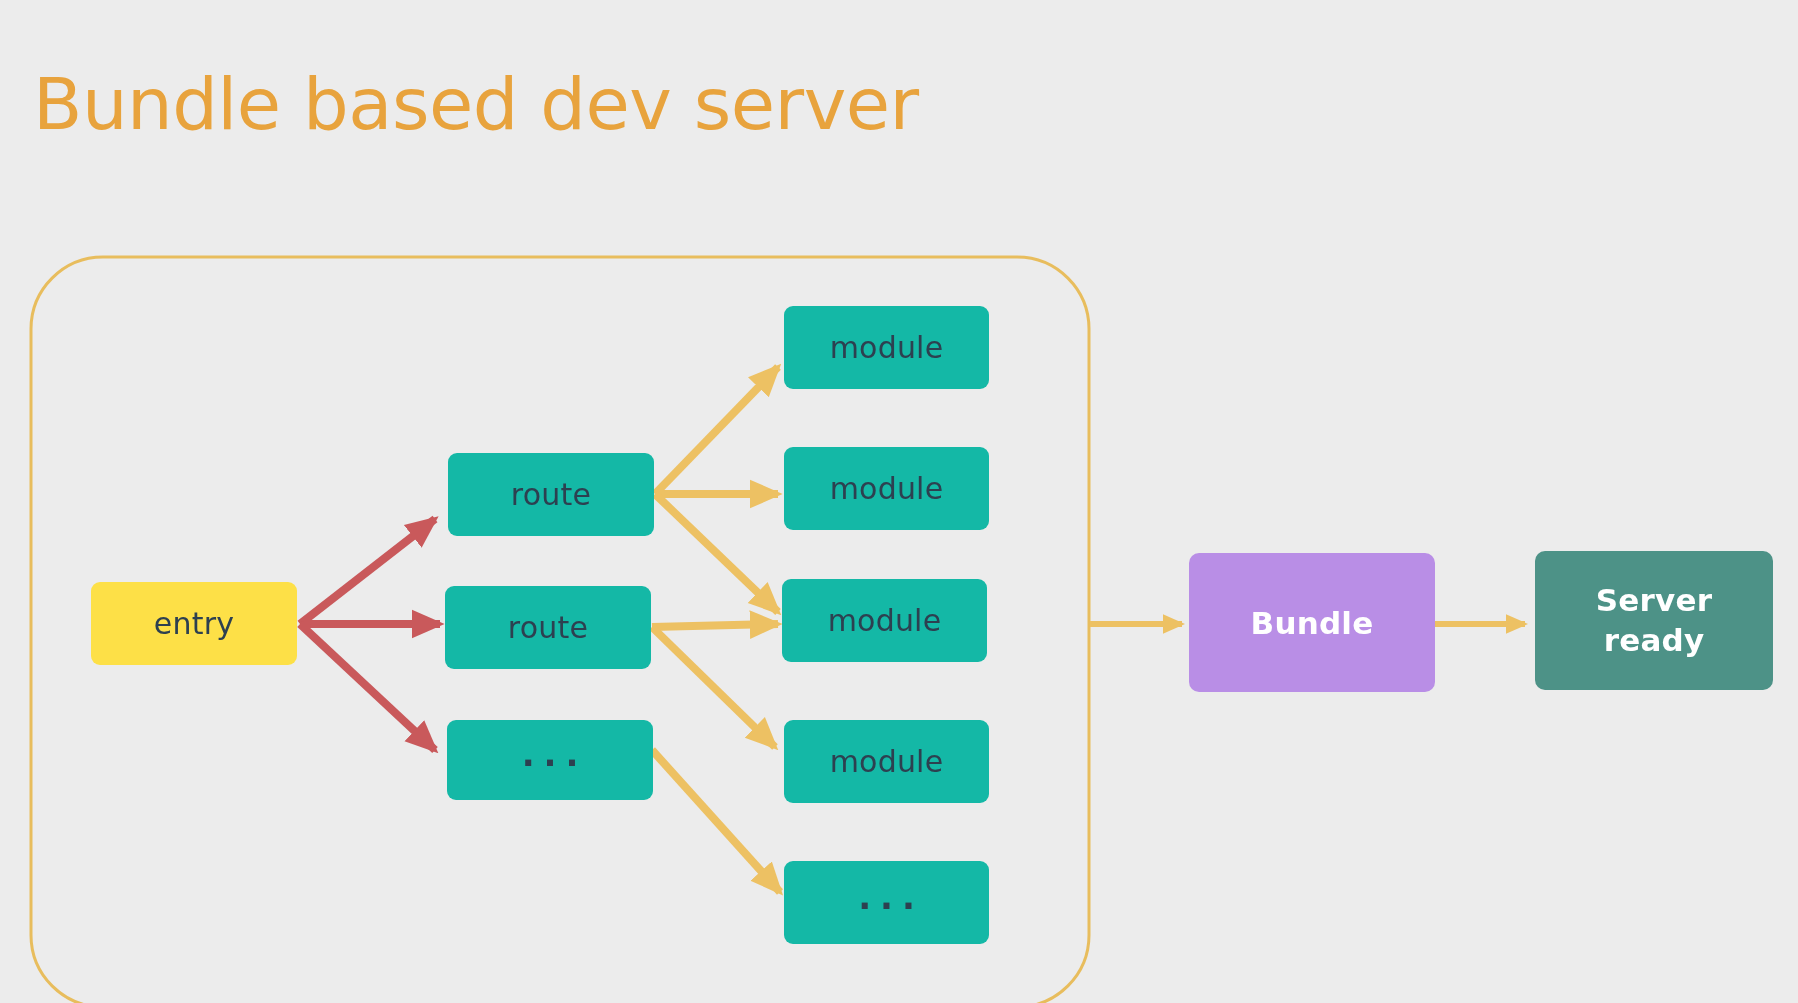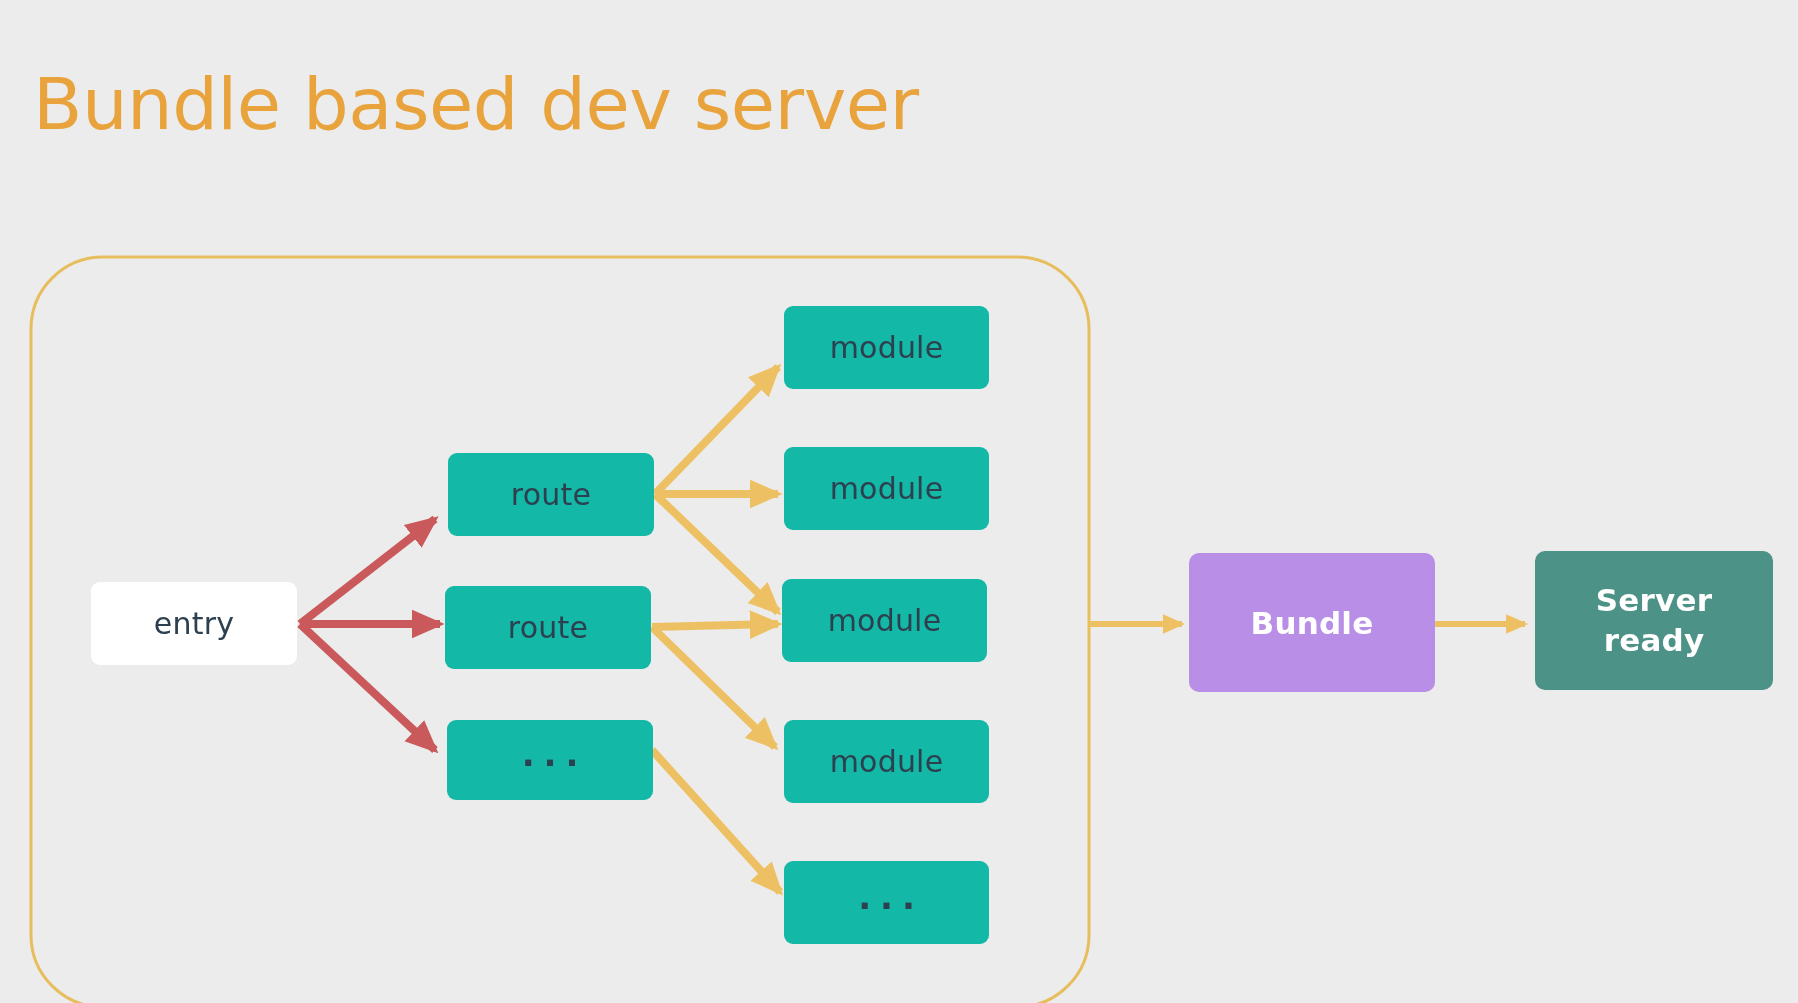--- a/index.html
+++ b/index.html
@@ -56,21 +56,21 @@
     text-align: center;
     border-radius: 9px;
     font-size: 30px;
     color: #2d4050;
     font-weight: 400;
     letter-spacing: 0.2px;
     z-index: 5;
   }
 
   .node.entry {
-    background: #ffffff;
+    background: #fde047;
     text-align: center;
   }
   .node.green {
     background: #14b8a6;
   }
   .node.bundle {
     background: #b98ee6;
     color: #ffffff;
     font-weight: 700;
     border-radius: 10px;

